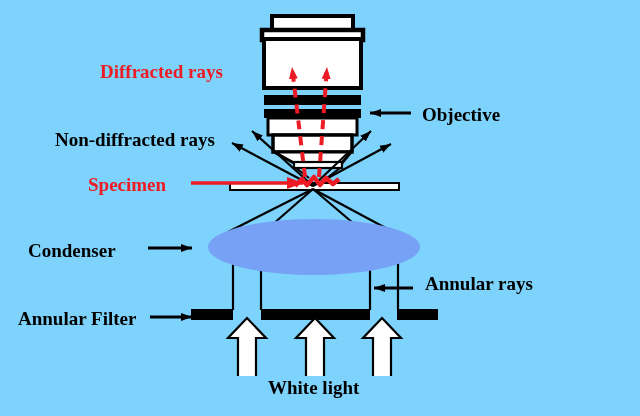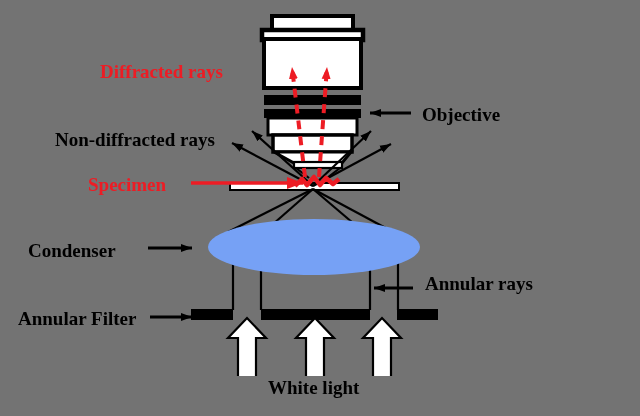--- a/index.html
+++ b/index.html
@@ -1,19 +1,19 @@
 <!DOCTYPE html>
 <html><head>
 <meta charset="utf-8">
 <style>
   html,body { margin:0; padding:0; background:#ffffff; }
   .stage {
     position:relative;
     width:640px; height:416px;
-    background:#737373;
+    background:#7dd3fc;
     overflow:hidden;
     font-family:"Liberation Serif", serif;
   }
   svg { display:block; }
   text.lbl {
     font-family:"Liberation Serif", serif;
     font-weight:bold;
     font-size:19px;
     fill:#000000;
   }

